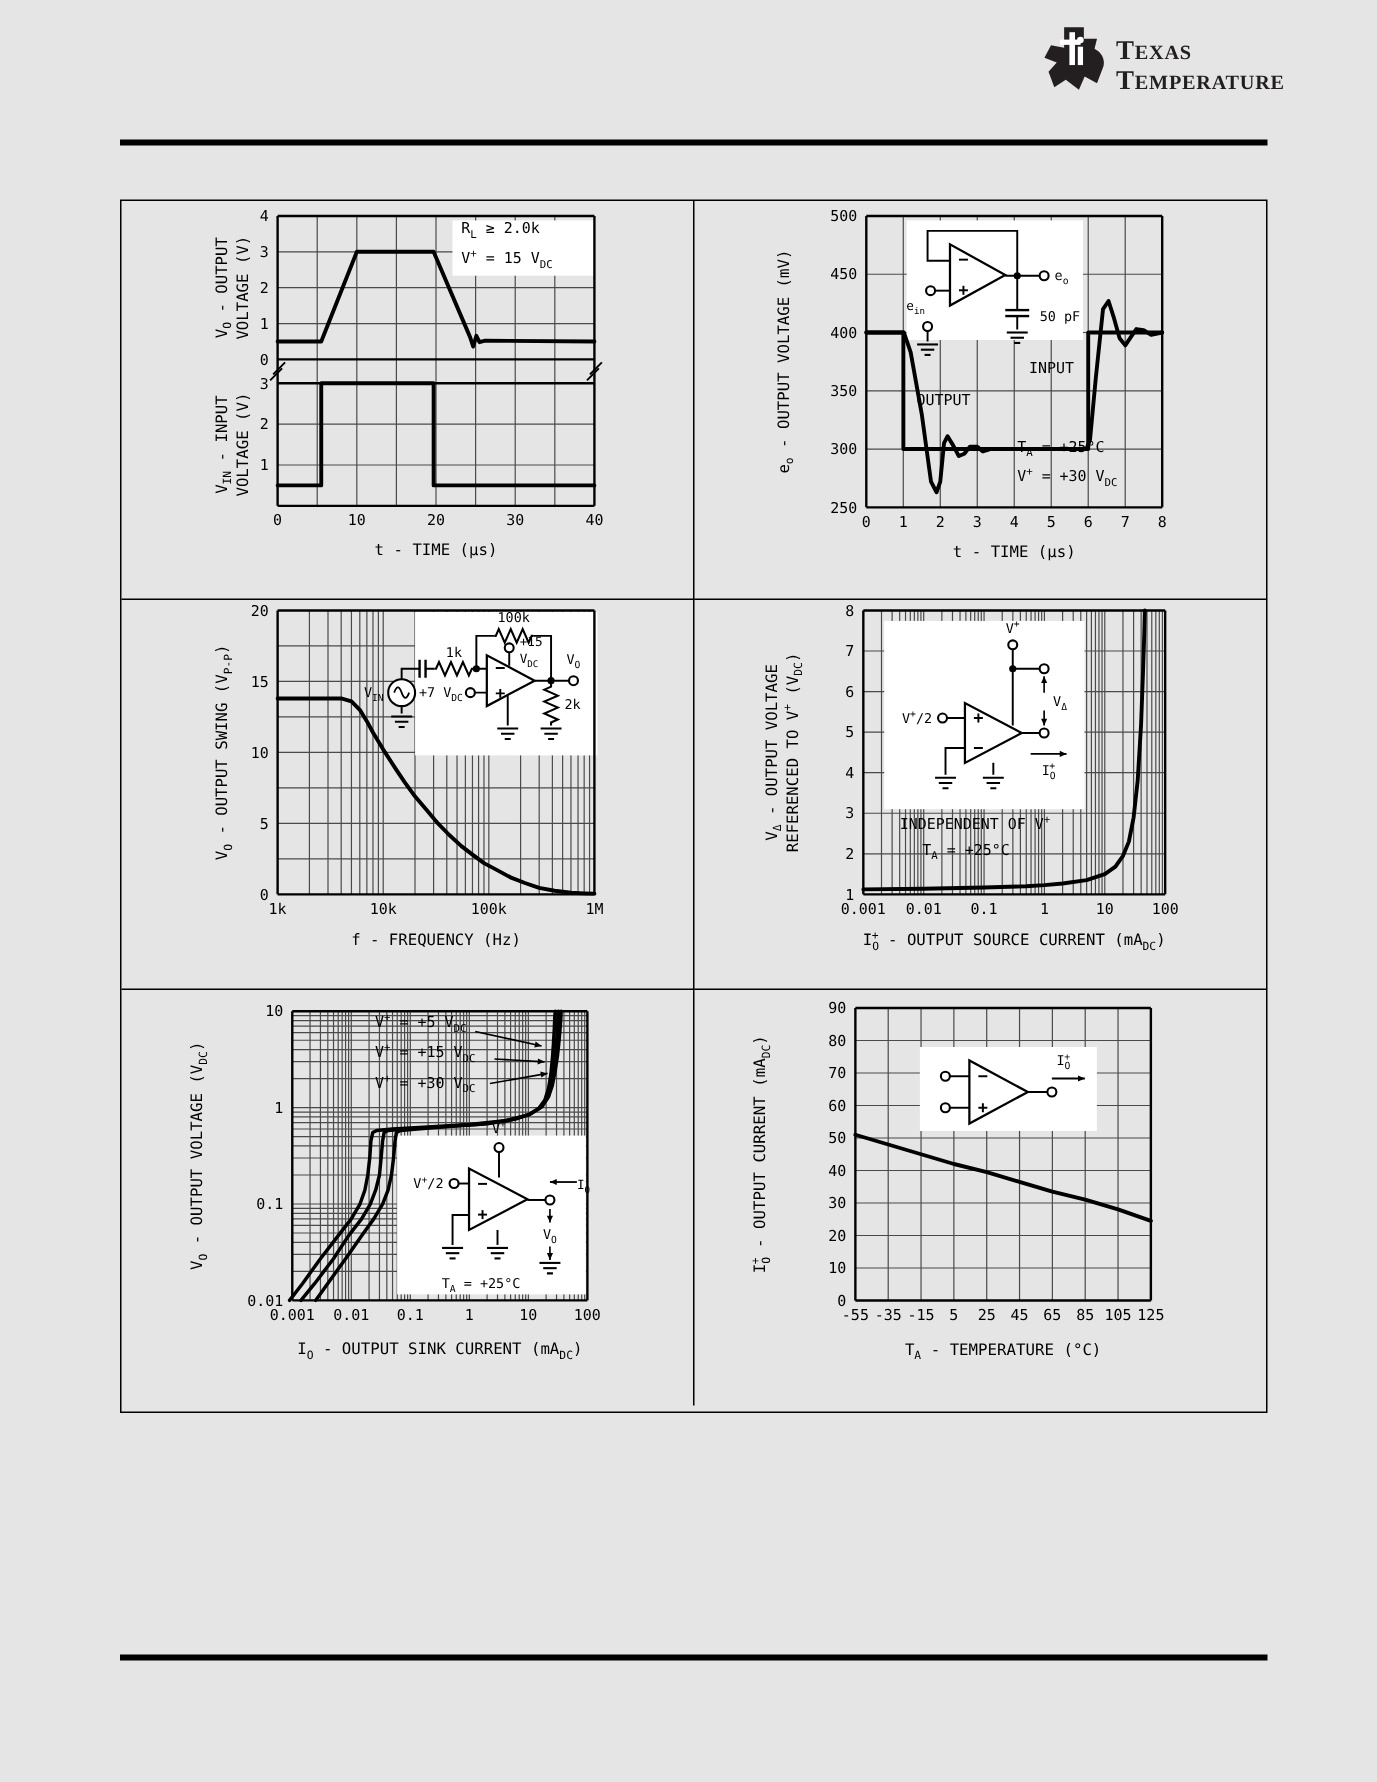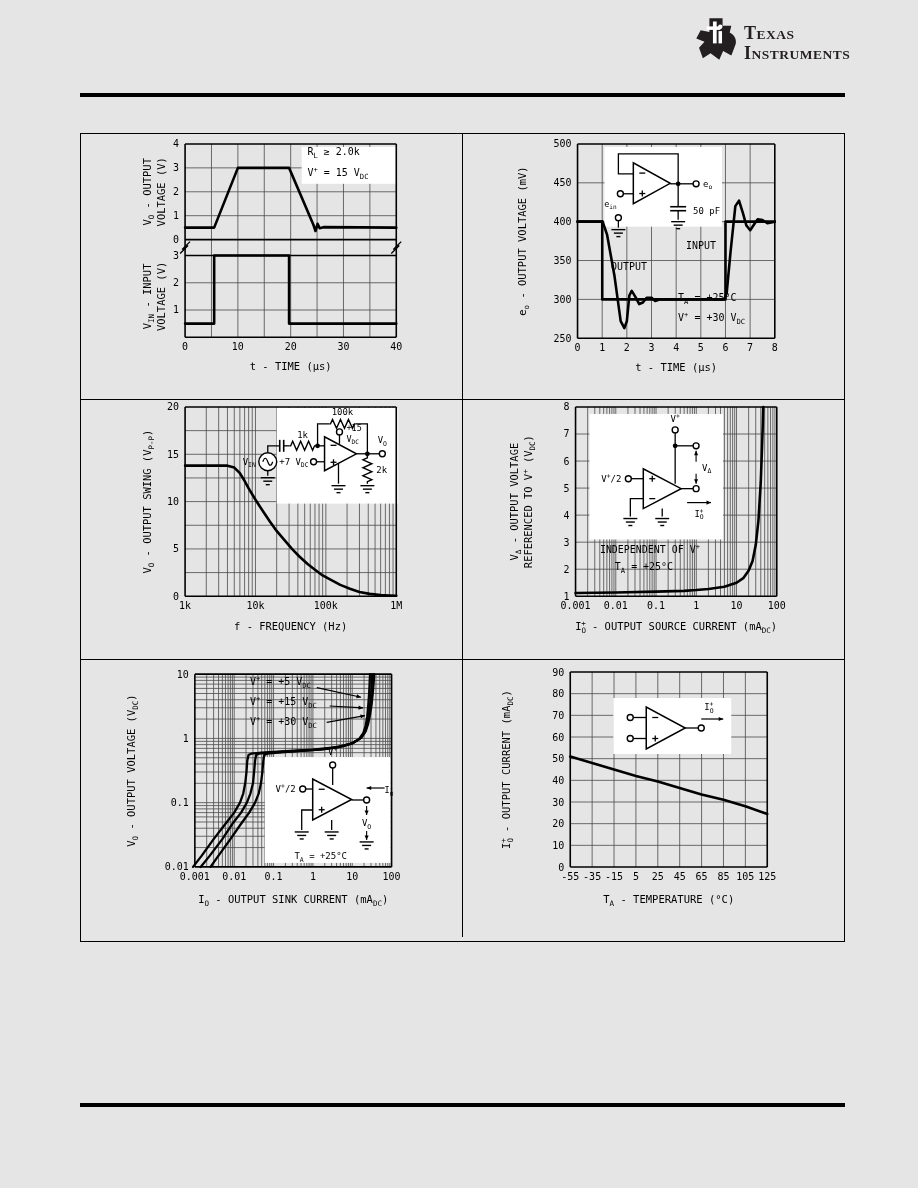--- a/index.html
+++ b/index.html
@@ -33,21 +33,21 @@
   <div class="header">
     <svg class="logo-emblem" viewBox="0 0 40 42" aria-hidden="true">
       <path fill="#231f20" d="M14,2 L26,2 L26,9 L34,9 L32.5,15 C36.5,17 39,21 38,25.5 L34,36 L26.5,32 L23,40 L15,34 L8,38.5 L4.5,29 L9.5,23.5 L2,20.5 L6,13 L14,14.5 Z"></path>
       <rect x="17.2" y="5" width="3.4" height="20" fill="#fff"></rect>
       <rect x="11.5" y="9.5" width="12.5" height="3.2" fill="#fff"></rect>
       <rect x="22.3" y="13.8" width="3.2" height="11.2" fill="#fff"></rect>
       <circle cx="23.9" cy="9.8" r="2" fill="#fff"></circle>
     </svg>
     <div class="brand">
       <span class="brand-line">TEXAS</span>
-      <span class="brand-line">INSTRUMENTS</span>
+      <span class="brand-line">TEMPERATURE</span>
     </div>
   </div>
 
   <div class="rule top-rule"></div>
 
   <div class="charts-frame">
     <div class="cell bR bB">
       <svg id="chart0" viewBox="0 0 381 266">
           <g>
             <line x1="130.5" y1="10" x2="130.5" y2="204" stroke="#4a4a4a" stroke-width="0.8"></line>

